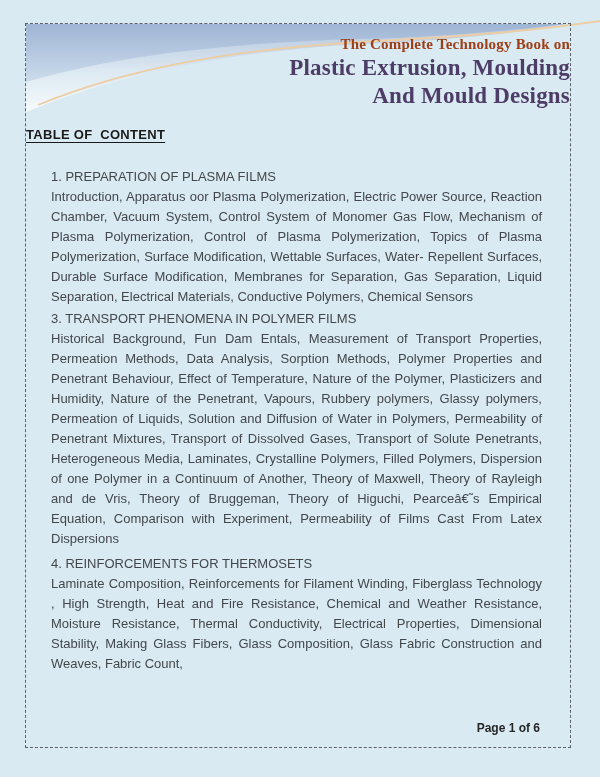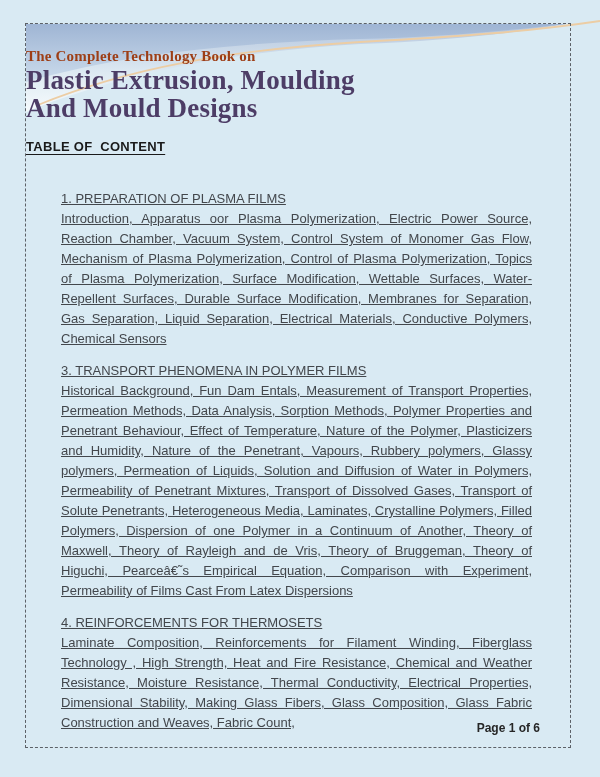--- a/index.html
+++ b/index.html
@@ -17,33 +17,33 @@
   .doc-page{
     position:absolute;
     left:25px;top:23px;
     width:546px;height:725px;
     border:1px dashed #5c6167;
     background:transparent;
     box-sizing:border-box;
   }
   .doc-header{
     position:relative;
-    text-align:left;
-    padding-top:22px;
+    text-align:right;
+    padding-top:10px;
     font-family:"Liberation Serif","DejaVu Serif",serif;
   }
   .pretitle{
     font-size:15px;
     font-weight:bold;
     color:#9d3e16;
     line-height:20px;
     letter-spacing:.2px;
   }
   .main-title{
-    font-size:27px;
+    font-size:23px;
     font-weight:bold;
     color:#4d3d66;
     line-height:28px;
     letter-spacing:.2px;
   }
   .toc-heading{
     margin-top:17px;
     font-size:13px;
     font-weight:bold;
     color:#1a1a1a;
@@ -53,21 +53,21 @@
     text-decoration:underline;
     text-underline-offset:3px;
     white-space:pre;
   }
   .toc-body{
     padding:23px 26px 0 23px;
     color:#43474c;
     font-size:13px;
     line-height:20px;
   }
-  .toc-section{margin:12px;text-decoration:underline;}
+  .toc-section{margin:2px;}
   .section-heading{
     font-weight:normal;
     font-size:13px;
     margin:0;
     color:#43474c;
   }
   .section-body{
     margin:0;
     text-align:justify;
   }

